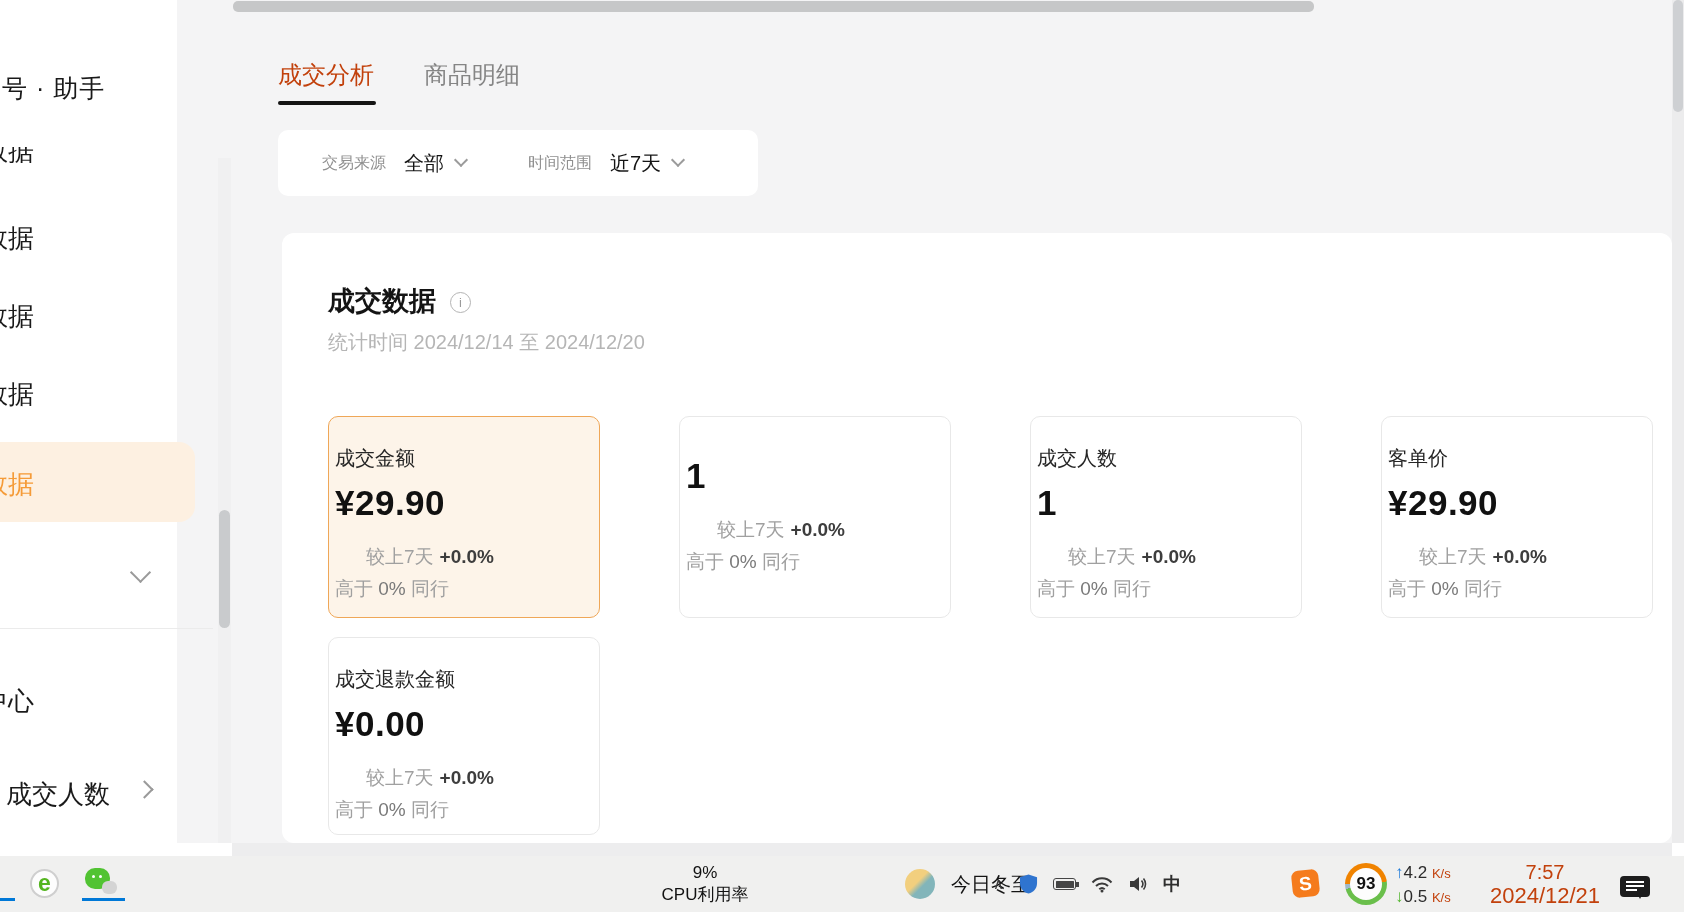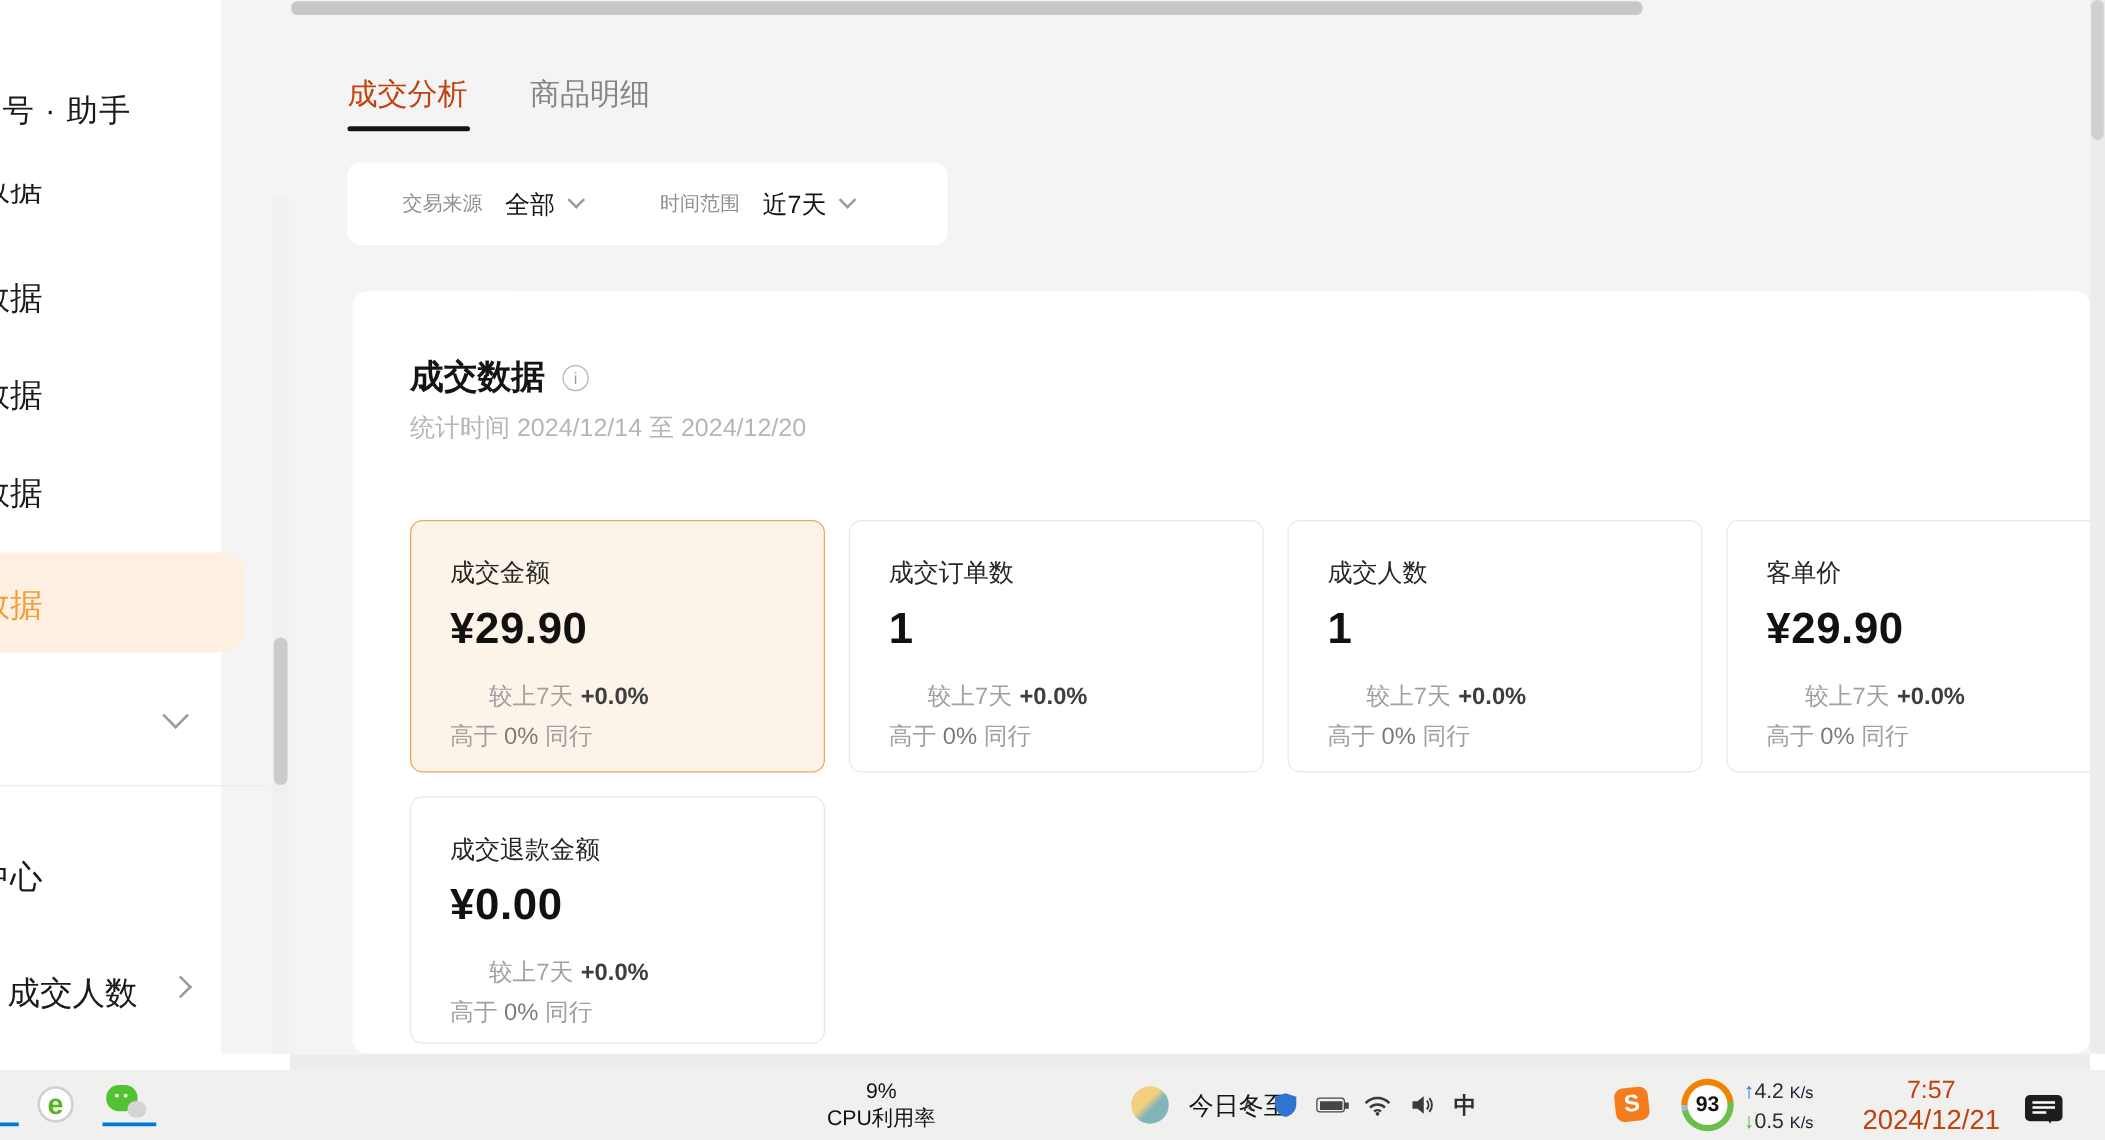--- a/index.html
+++ b/index.html
@@ -34,21 +34,21 @@
   .f-value { font-size:20px; color:#141414; font-weight:500; margin-left:18px; }
   .f-chev { width:10px; height:10px; transform:rotate(45deg); margin-left:12px; margin-top:-6px; border-color:#9b9b9b; }
   .f-gap { width:62px; }
 
   
   .panel { position:absolute; left:282px; top:233px; width:1390px; height:610px; background:#fff; border-radius:12px; overflow:hidden; }
   .panel-title { position:absolute; left:46px; top:50px; font-size:27px; font-weight:600; color:#141414; display:flex; align-items:center; }
   .info-icon { display:inline-flex; width:21px; height:21px; border:1px solid #b4b4b4; border-radius:50%; color:#9a9a9a; font-size:13px; font-weight:400; align-items:center; justify-content:center; margin-left:14px; margin-top:2px; }
   .panel-sub { position:absolute; left:46px; top:96px; font-size:20px; color:#b5b5b5; }
 
-  .card { position:absolute; width:332px; height:202px; background:#fff; border:1px solid #e8e8e8; border-radius:10px; padding:28px 0 0 31px; }
+  .card { position:absolute; width:272px; height:202px; background:#fff; border:1px solid #e8e8e8; border-radius:10px; padding:28px 0 0 6px; }
   .card.r2 { height:198px; }
   .card.is-active { background:#fdf4e9; border:1.5px solid #efa758; }
   .c-label { font-size:20px; color:#262626; }
   .c-value { font-size:35px; font-weight:600; color:#111; margin-top:11px; letter-spacing:0.5px; }
   .c-line3 { margin-top:21px; font-size:19px; color:#a0a0a0;margin-left:31px; }
   .c-line3 b { color:#3d3d3d; font-weight:600; margin-left:6px; }
   .c-line4 { margin-top:6px; font-size:19px; color:#a0a0a0; }
   .c-line4 .pv { color:#7a7a7a; }
   .card.p1 { left:46px;  top:183px; }
   .card.p2 { left:397px; top:183px; }
@@ -80,21 +80,21 @@
   .weather-label { margin-left:16px; font-size:20px; color:#141414; }
   .tray { position:absolute; left:993px; top:0; height:56px; display:flex; align-items:center; gap:15px; }
   .tray-chevron { font-size:15px; color:#3a3a3a; }
   .ime { font-size:18px; font-weight:600; color:#2e2e2e; }
   .battery-glyph { width:23px; height:12px; border:1.5px solid #454545; border-radius:3px; position:relative; background:#454545; background-clip:content-box; padding:1.5px; }
   .battery-glyph::after { content:""; position:absolute; right:-4px; top:2.5px; width:2.5px; height:5px; background:#454545; }
   .sogou { position:absolute; left:1292px; top:14px; width:27px; height:27px; background:#f57b1c; border-radius:7px; color:#fff; font-size:19px; font-weight:800; display:flex; align-items:center; justify-content:center; transform:rotate(-6deg); }
   .ring { position:absolute; left:1345px; top:7px; width:42px; height:42px; border-radius:50%; background:conic-gradient(from -90deg,#f08300 0 48%,#6abf4b 48% 96%,#9fb9c9 96% 100%); display:flex; align-items:center; justify-content:center; }
   .ring .inner { width:32px; height:32px; background:#fdfdfd; border-radius:50%; display:flex; align-items:center; justify-content:center; font-size:17px; font-weight:700; color:#111; }
   .net { position:absolute; left:1395px; top:5px; line-height:23px; font-size:17px; color:#2b2b2b; white-space:nowrap; }
-  .net .u { color:#0f172a; font-size:13px; }
+  .net .u { color:#c2410c; font-size:13px; }
   .net .up { color:#1d7ad9; } .net .dn { color:#51b52c; }
   .clock { position:absolute; left:1475px; top:5px; width:140px; text-align:center; line-height:23px; color:#c2410c; }
   .clock .t { font-size:20px; } .clock .d { font-size:22px; }
   .notif { position:absolute; left:1620px; top:20px; width:30px; height:21px; background:#1d1d1d; border-radius:4px; }
   .notif span { position:absolute; left:6px; height:2px; background:#fff; }
   .notif .l1 { top:5px; width:18px; } .notif .l2 { top:9px; width:18px; } .notif .l3 { top:13px; width:11px; }
   .notif::after { content:""; position:absolute; left:17px; bottom:-5px; border:3px solid transparent; border-top:6px solid #1d1d1d; }
 
   svg { display:block; }
 </style>
@@ -160,21 +160,20 @@
   <div class="panel-sub">统计时间 2024/12/14 至 2024/12/20</div>
 
   <div class="card p1 is-active">
     <div class="c-label">成交金额</div>
     <div class="c-value">¥29.90</div>
     <div class="c-line3"><span>较上7天</span><b>+0.0%</b></div>
     <div class="c-line4"><span>高于</span> <span class="pv">0%</span> <span>同行</span></div>
   </div>
 
   <div class="card p2">
-    <div class="c-label">成交订单数</div>
     <div class="c-value">1</div>
     <div class="c-line3"><span>较上7天</span><b>+0.0%</b></div>
     <div class="c-line4"><span>高于</span> <span class="pv">0%</span> <span>同行</span></div>
   </div>
 
   <div class="card p3">
     <div class="c-label">成交人数</div>
     <div class="c-value">1</div>
     <div class="c-line3"><span>较上7天</span><b>+0.0%</b></div>
     <div class="c-line4"><span>高于</span> <span class="pv">0%</span> <span>同行</span></div>

